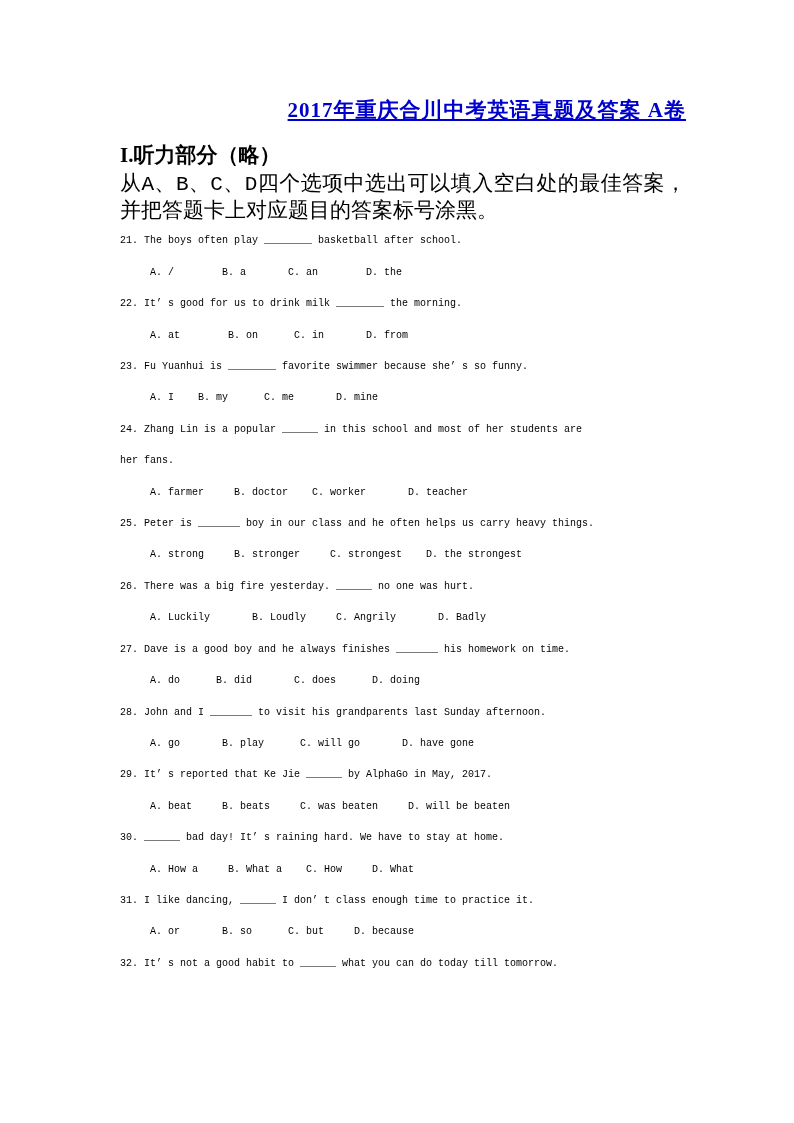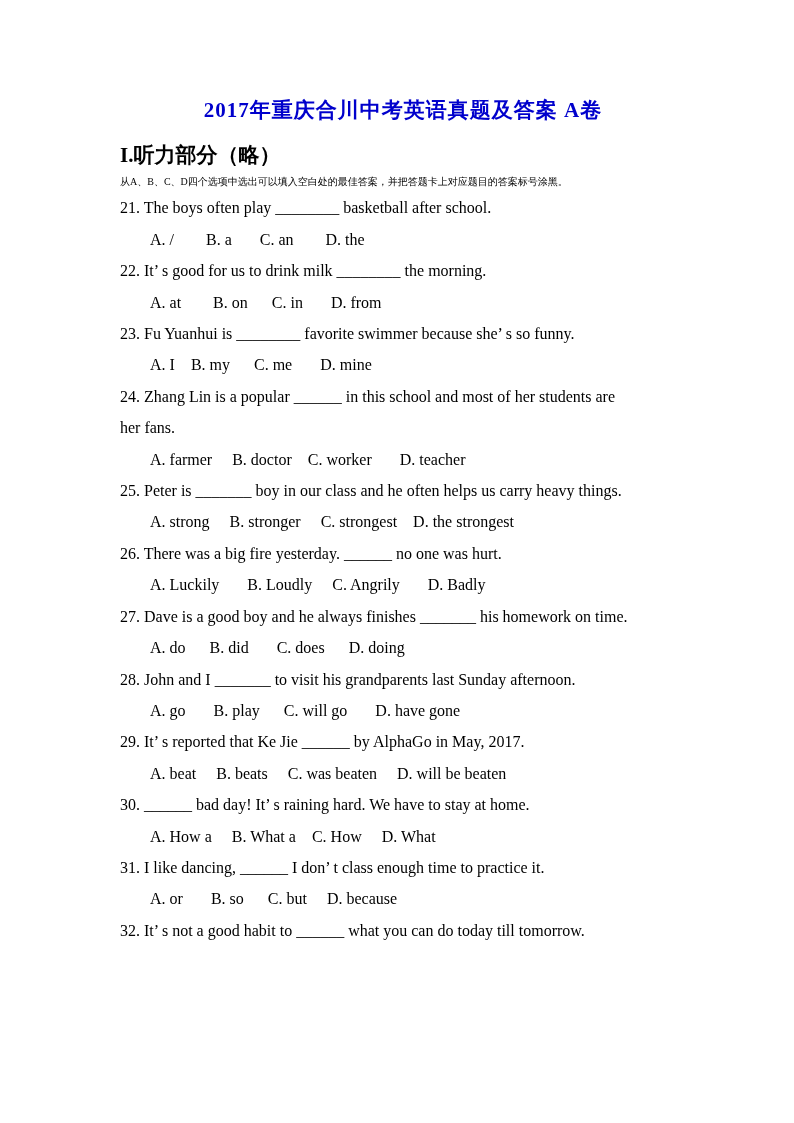--- a/index.html
+++ b/index.html
@@ -13,40 +13,41 @@
   }
   .page {
     width: 794px;
     height: 1123px;
     padding: 96px 108px 20px 120px;
   }
   .title {
     font-family: "Liberation Serif", "DejaVu Serif", serif;
     font-size: 21px;
     font-weight: bold;
-    text-align: center;
+    text-align: right;
     letter-spacing: 1px;
     line-height: 28px;
     margin-bottom: 16px;
+    text-decoration: underline;
   }
   .heading {
     font-size: 21px;
     font-weight: bold;
     line-height: 31.4px;
     font-family: "Liberation Serif", "DejaVu Serif", serif;
   }
   .instructions {
-    font-size: 10px;
-    line-height: 21px;
+    font-size: 21px;
+    line-height: 27px;
     text-align: justify;
-    font-family: Liberation Serif, serif;
+    font-family: Liberation Mono, monospace;
   }
   .question p.line {
-    font-family: Liberation Serif, serif;
-    font-size: 16px;
+    font-family: Liberation Mono, monospace;
+    font-size: 10px;
     line-height: 31.4px;
     white-space: pre;
   }
   .question p.options { padding-left: 30px; }
   .question p.stem-cont { padding-left: 0; }
 </style>
 </head>
 <body>
 
 <div class="page">

